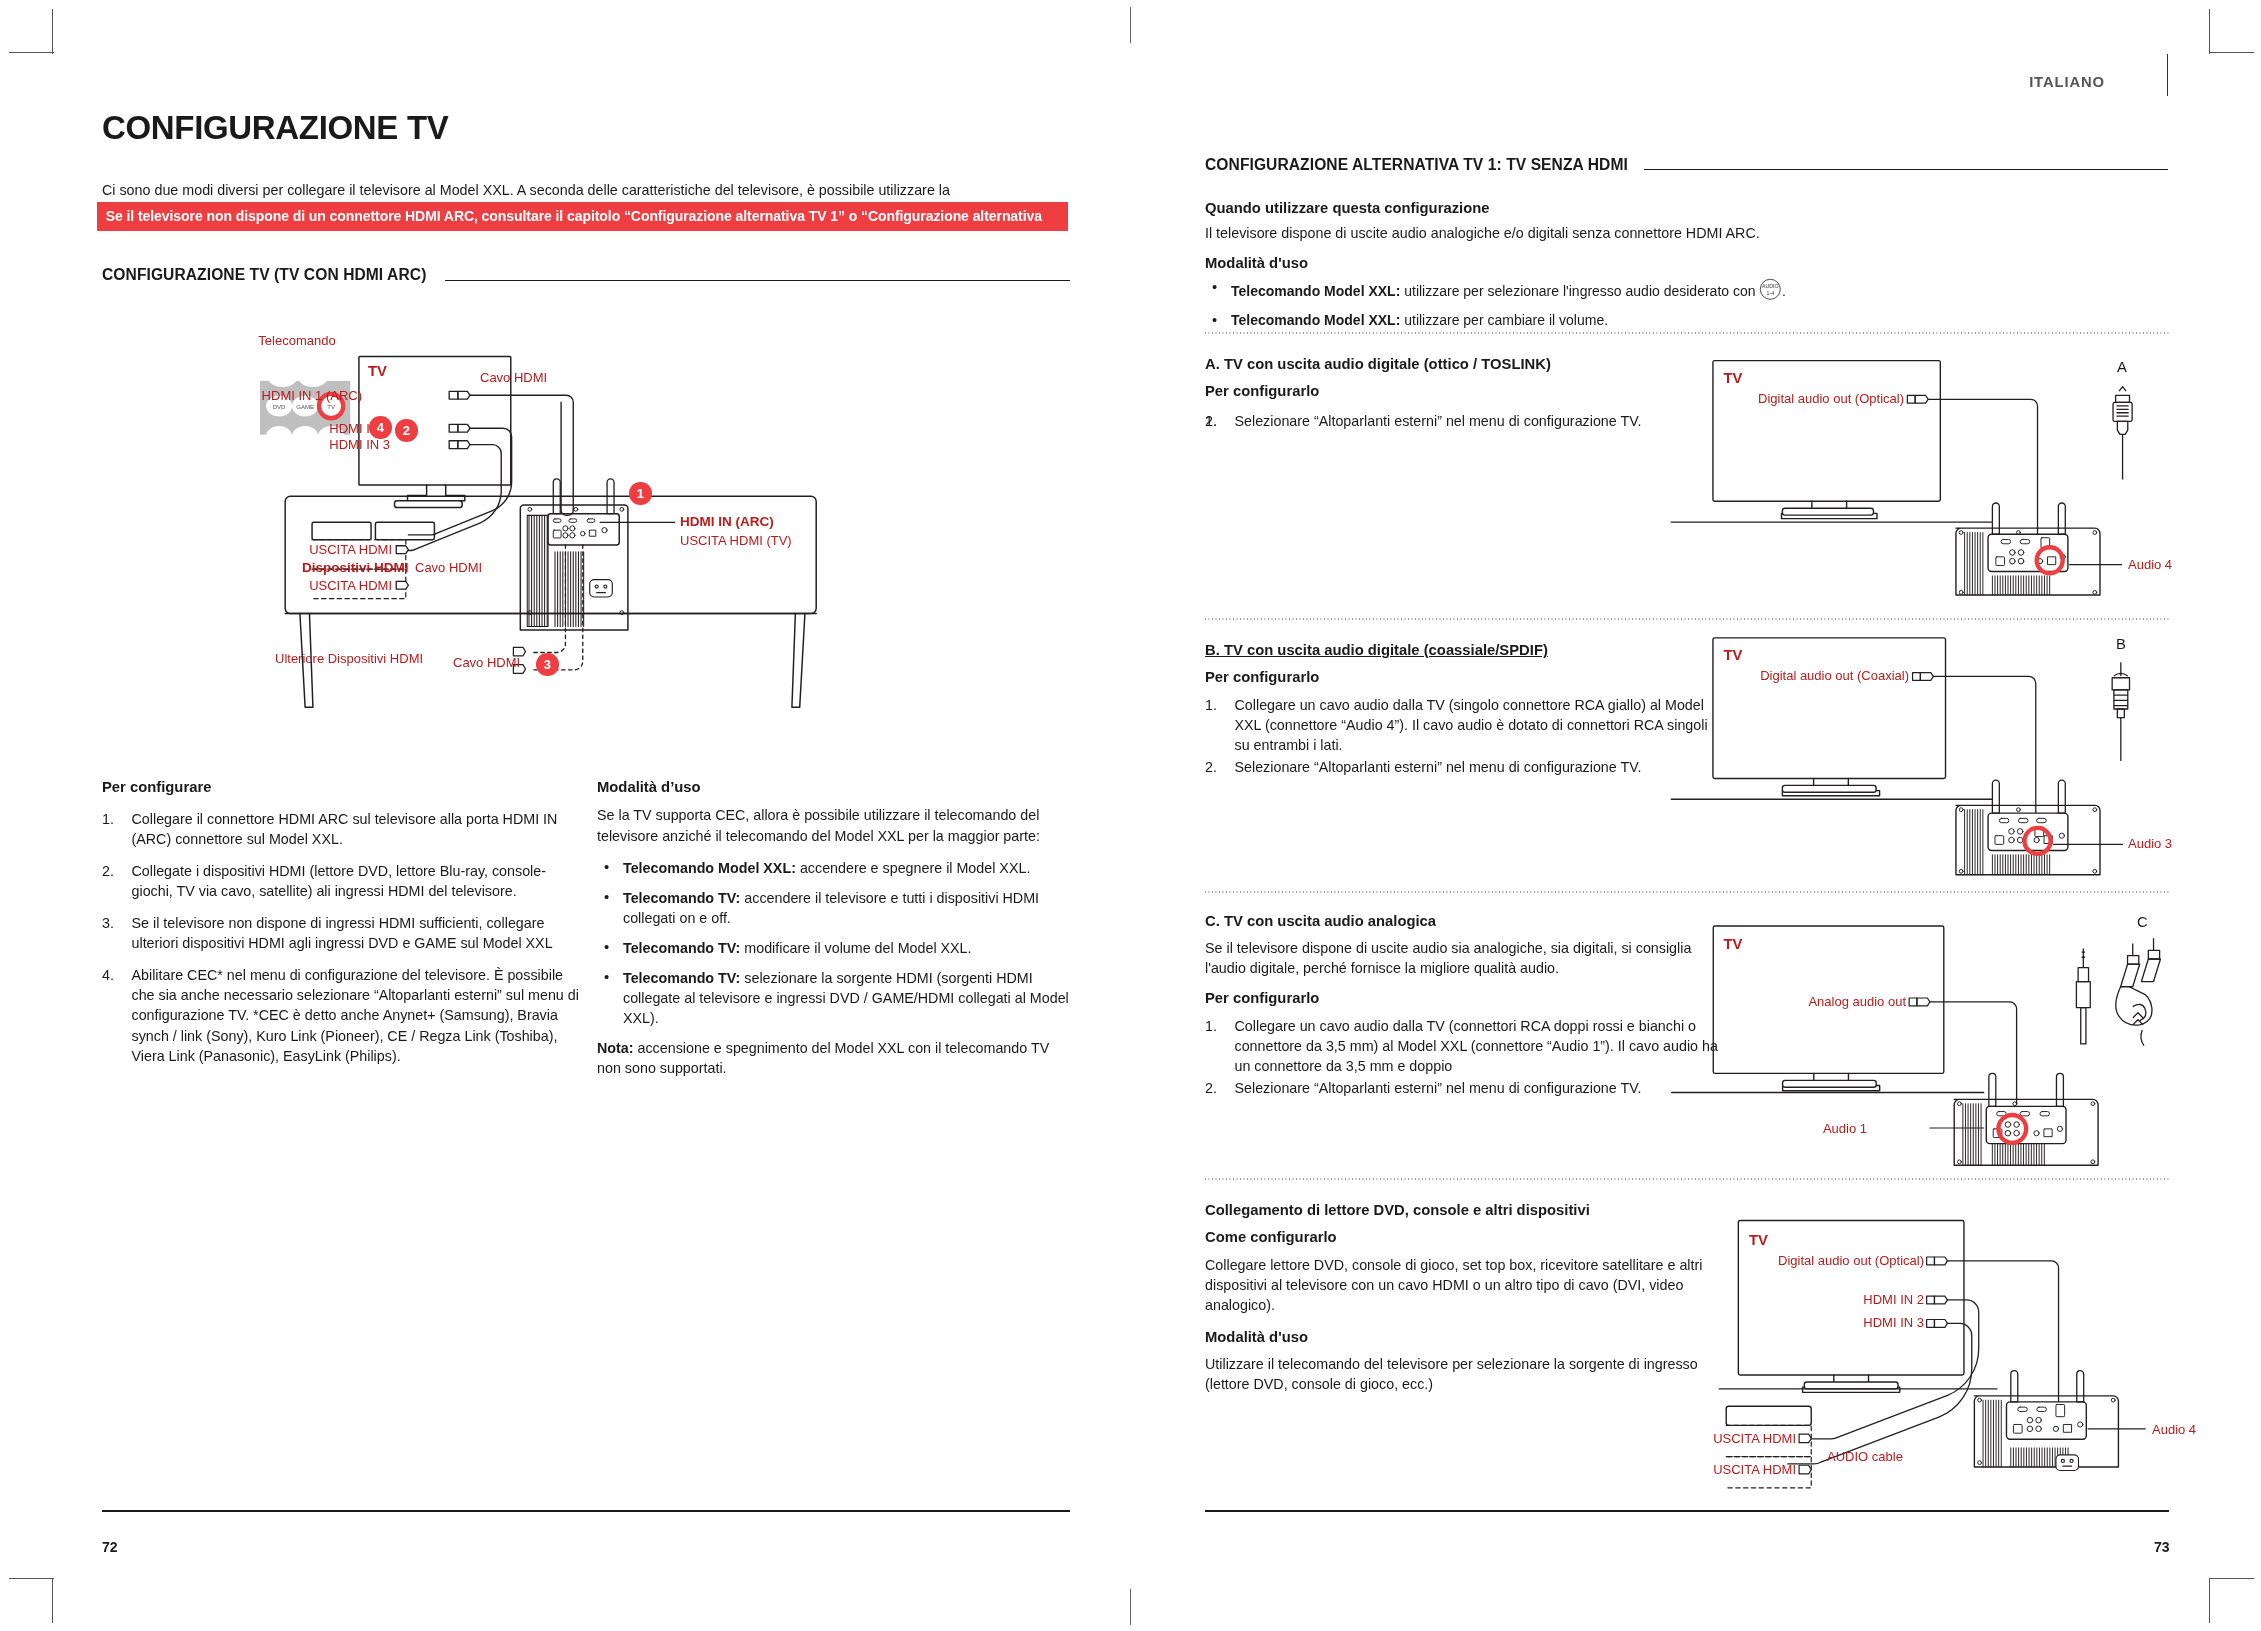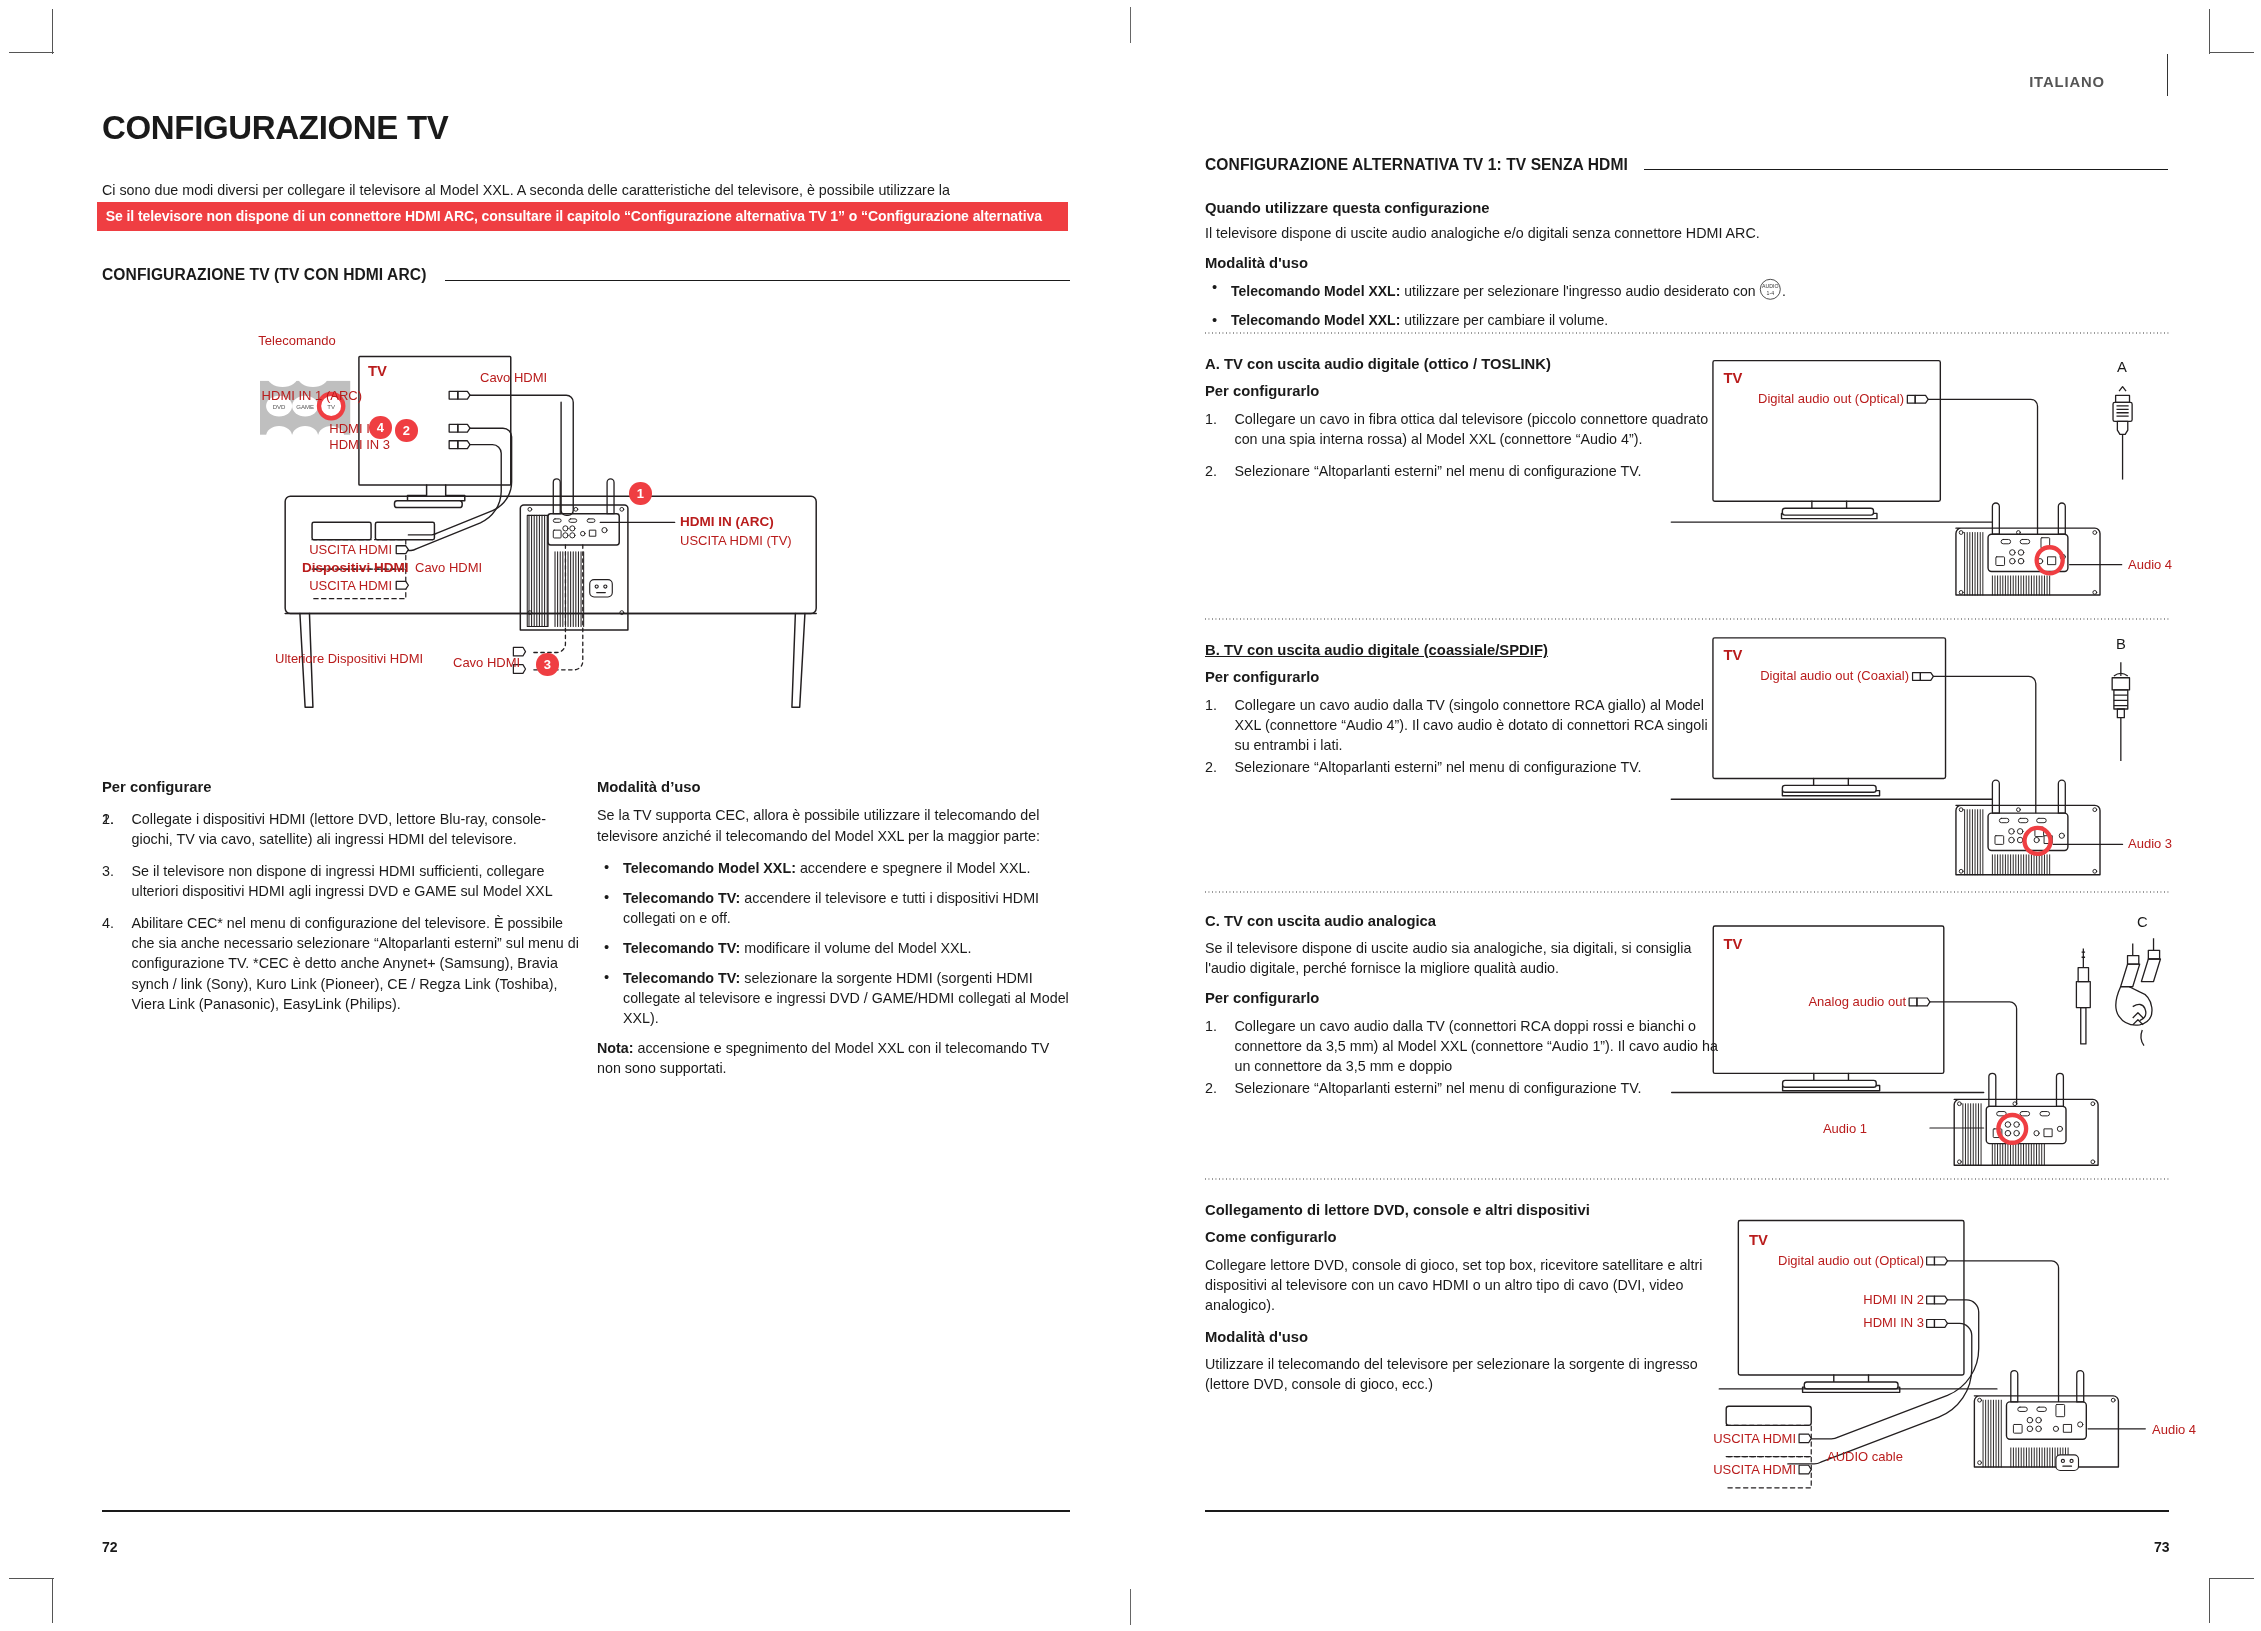--- a/index.html
+++ b/index.html
@@ -242,21 +242,21 @@
 
     <div class="badge" style="left:369px;top:130px;">1</div>
     <div class="badge" style="left:135px;top:67px;">2</div>
     <div class="badge" style="left:276px;top:301px;">3</div>
     <div class="badge" style="left:109px;top:64px;">4</div>
   </div>
 
   <div style="position:absolute;left:102px;top:779px;width:477px;">
     <div class="sub-head" style="margin-bottom:14px;">Per configurare</div>
     <ol class="steps">
-      <li><span class="num">1.</span></li>
+      <li><span class="num">1.</span><span>Collegare il connettore HDMI ARC sul televisore alla porta HDMI IN (ARC) connettore sul Model XXL.</span></li>
       <li><span class="num">2.</span><span>Collegate i dispositivi HDMI (lettore DVD, lettore Blu-ray, console-giochi, TV via cavo, satellite) ali ingressi HDMI del televisore.</span></li>
       <li><span class="num">3.</span><span>Se il televisore non dispone di ingressi HDMI sufficienti, collegare ulteriori dispositivi HDMI agli ingressi DVD e GAME sul Model XXL</span></li>
       <li><span class="num">4.</span><span>Abilitare CEC* nel menu di configurazione del televisore. È possibile che sia anche necessario selezionare “Altoparlanti esterni” sul menu di configurazione TV. *CEC è detto anche Anynet+ (Samsung), Bravia synch / link (Sony), Kuro Link (Pioneer), CE / Regza Link (Toshiba), Viera Link (Panasonic), EasyLink (Philips).</span></li>
     </ol>
   </div>
 
   <div style="position:absolute;left:597px;top:779px;width:473px;">
     <div class="sub-head" style="margin-bottom:10.4px;">Modalità d’uso</div>
     <div class="body-text" style="margin-bottom:12px;">Se la TV supporta CEC, allora è possibile utilizzare il telecomando del televisore anziché il telecomando del Model XXL per la maggior parte:</div>
     <ul class="bullets">
@@ -292,21 +292,21 @@
     </li>
     <li><b>Telecomando Model XXL:</b><span> utilizzare per cambiare il volume.</span></li>
   </ul>
 
   <div class="dotline" style="position:absolute;left:1205px;top:332px;width:964px;"></div>
 
   <div style="position:absolute;left:1205px;top:356px;width:521px;">
     <div class="sub-head" style="margin-bottom:11.3px;">A. TV con uscita audio digitale (ottico / TOSLINK)</div>
     <div class="sub-head" style="margin-bottom:9.5px;">Per configurarlo</div>
     <ol class="steps">
-      <li><span class="num">1.</span><span>Collegare un cavo in fibra ottica dal televisore (piccolo connettore quadrato con una spia interna rossa) al Model XXL (connettore “Audio 4”).</span></li>
+      <li><span class="num">1.</span></li>
       <li><span class="num">2.</span><span>Selezionare “Altoparlanti esterni” nel menu di configurazione TV.</span></li>
     </ol>
   </div>
 
   <div class="dg" style="left:1706px;top:352px;width:486px;height:243px;">
     <svg width="486" height="243" viewBox="0 0 560 280">
       <g fill="none" stroke="#231f20" stroke-width="1.6" stroke-linecap="round" stroke-linejoin="round">
         <rect x="8" y="10" width="262" height="162" rx="2"></rect>
         <path d="M122 172 v14 h-35 v6 h110 v-6 h-35 v-14"></path>
         <rect x="88" y="180" width="105" height="8" rx="3" fill="#fff"></rect>

